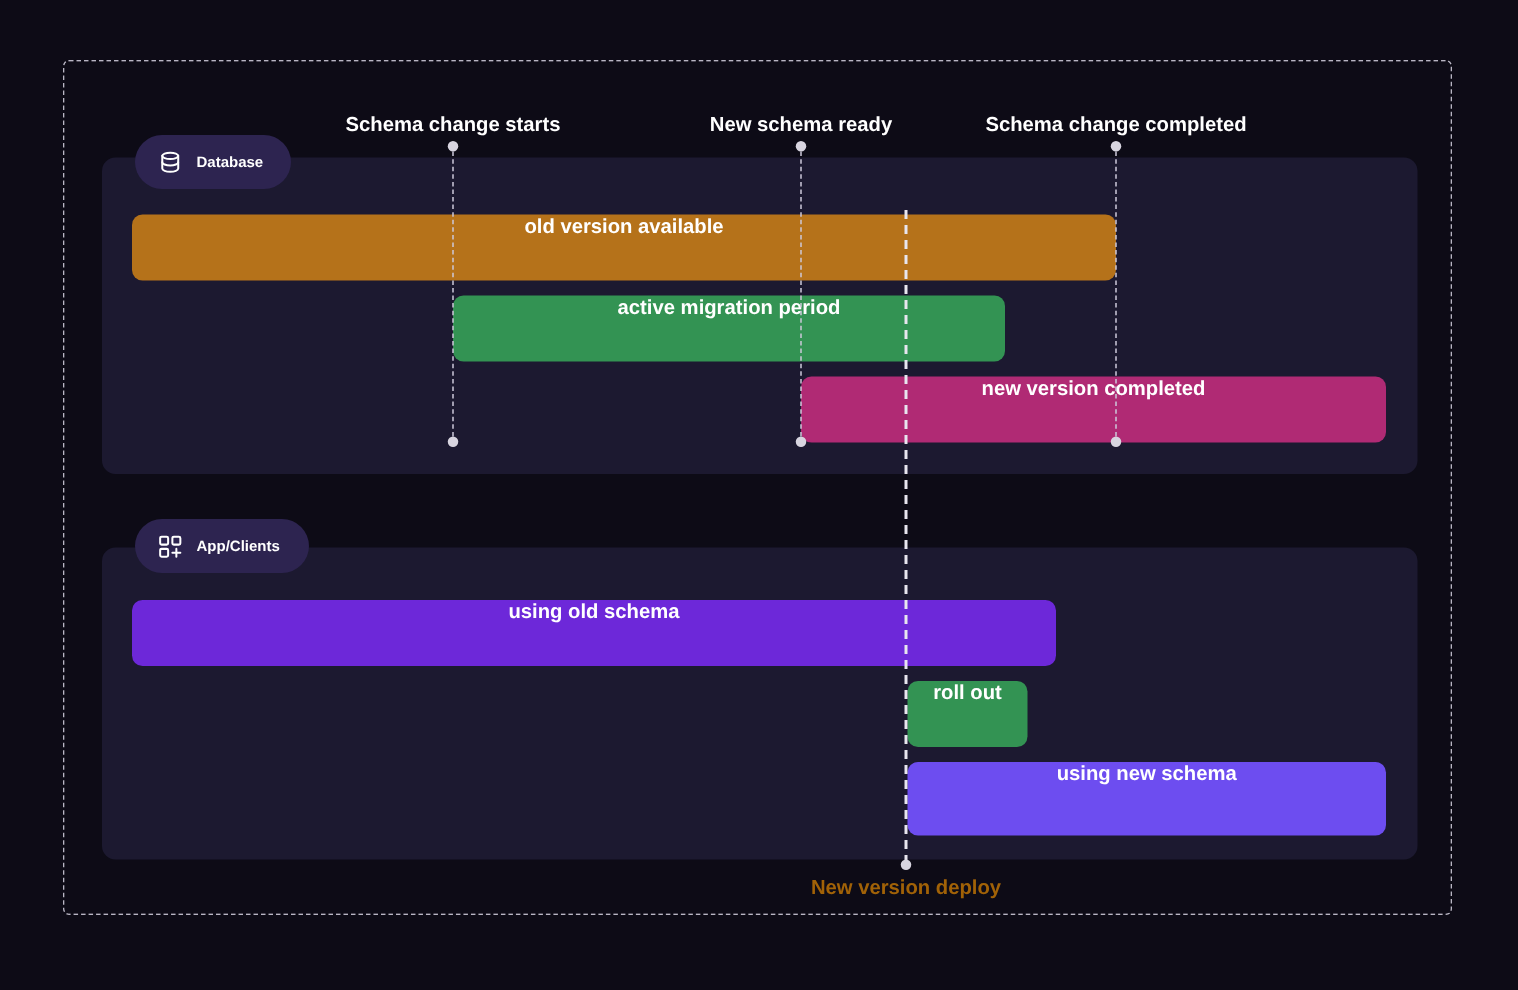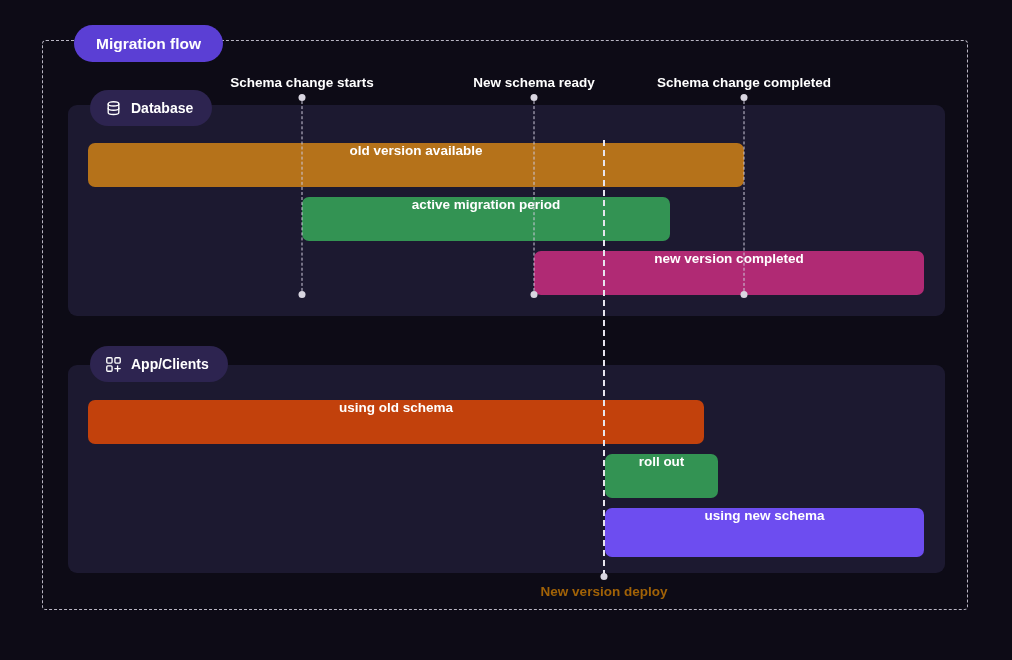--- a/index.html
+++ b/index.html
@@ -48,21 +48,21 @@
     height: 37px;
     padding: 0 22px;
     background: #5b3fd4;
     font-size: 15.5px;
   }
 
   .pill-lane {
     height: 36px;
     padding: 0 19px 0 15px;
     background: #2d2450;
-    font-size: 14px;
+    font-size: 10px;
   }
 
   .pill-database { left: 90px; top: 90px; }
   .pill-appclients { left: 90px; top: 346px; }
 
   .pill svg { display: block; flex: 0 0 auto; }
 
   
   .lane {
     position: absolute;
@@ -141,23 +141,20 @@
     z-index: 15;
   }
 </style>
 </head>
 <body>
 
 <div id="canvas">
 
   <div class="outer-frame"></div>
 
-  <div class="pill pill-title">
-    <span>Migration flow</span>
-  </div>
 
   <div class="lane lane-database"></div>
 
   <div class="pill pill-lane pill-database">
     <span>
       <svg width="17" height="17" viewBox="0 0 24 24" fill="none" stroke="#ffffff" stroke-width="1.9" stroke-linecap="round" stroke-linejoin="round">
         <ellipse cx="12" cy="5.5" rx="7.5" ry="3"></ellipse>
         <path d="M4.5 5.5v6c0 1.66 3.36 3 7.5 3s7.5-1.34 7.5-3v-6"></path>
         <path d="M4.5 11.5v6c0 1.66 3.36 3 7.5 3s7.5-1.34 7.5-3v-6"></path>
       </svg>
@@ -203,24 +200,24 @@
   <div id="bars-layer">
       <div class="bar" style="left: 88px; width: 656px; top: 143px; height: 44px; background: rgb(181, 114, 26);">
         <span>old version available</span>
       </div>
       <div class="bar" style="left: 302px; width: 368px; top: 197px; height: 44px; background: rgb(51, 147, 83);">
         <span>active migration period</span>
       </div>
       <div class="bar" style="left: 534px; width: 390px; top: 251px; height: 44px; background: rgb(176, 42, 116);">
         <span>new version completed</span>
       </div>
-      <div class="bar" style="left: 88px; width: 616px; top: 400px; height: 44px; background: #c2410c;">
+      <div class="bar" style="left: 88px; width: 616px; top: 400px; height: 44px; background: #6d28d9;">
         <span>using old schema</span>
       </div>
-      <div class="bar" style="left: 605px; width: 113px; top: 454px; height: 44px; background: rgb(51, 147, 83);">
+      <div class="bar" style="left: 605px; width: 80px; top: 454px; height: 44px; background: rgb(51, 147, 83);">
         <span>roll out</span>
       </div>
       <div class="bar" style="left: 605px; width: 319px; top: 508px; height: 49px; background: rgb(109, 77, 240);">
         <span>using new schema</span>
       </div>
     </div>
 
   <div id="deploy-layer">
       <div class="deploy-line" style="left: 604px; top: 140px; height: 436px;"></div>
       <div class="marker-dot" style="left: 604px; top: 573px; z-index: 22;"></div>

